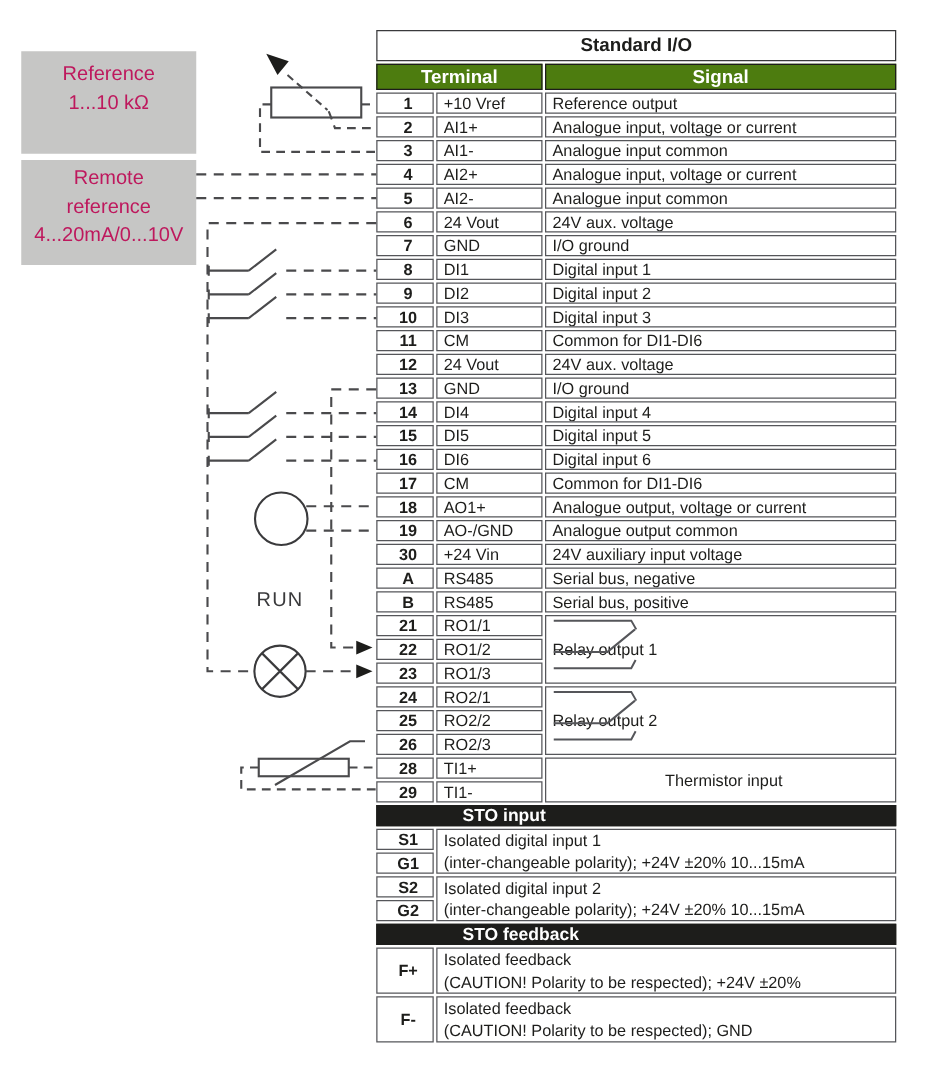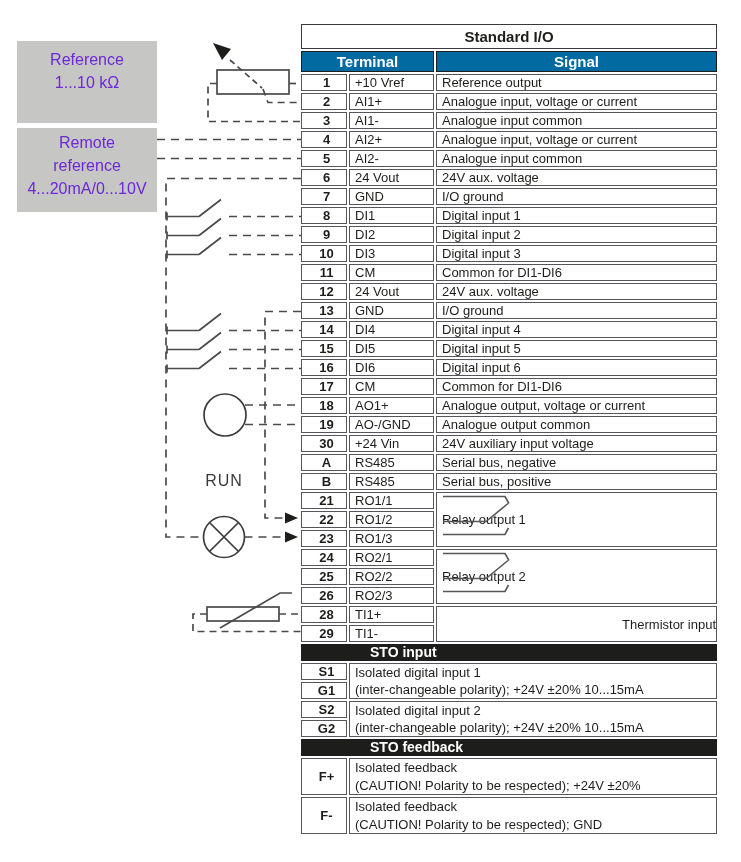--- a/index.html
+++ b/index.html
@@ -1,44 +1,44 @@
 <!DOCTYPE html>
 <html><head>
 <meta charset="utf-8">
 <style>
   html,body{margin:0;padding:0;background:#fff;}
   .stage{position:relative;width:741px;height:862px;background:#fff;overflow:hidden;
          font-family:"Liberation Sans",sans-serif;color:#1d1d1b;}
   
-  .labelbox{position:absolute;background:#c6c6c5;color:#6d28d9;text-align:center;
+  .labelbox{position:absolute;background:#c6c6c5;color:#be185d;text-align:center;
             font-size:16px;line-height:23px;}
   .labelbox div{white-space:nowrap;}
   #refpot-box{left:17px;top:41px;width:140px;height:82px;padding-top:7px;box-sizing:border-box;}
   #remote-box{left:17px;top:128px;width:140px;height:84px;padding-top:3px;box-sizing:border-box;}
   
   .diagtext{position:absolute;color:#3a3a3c;text-align:center;}
   #run-label{left:198px;top:472px;width:52px;font-size:16px;letter-spacing:1px;}
   #ma-label{left:207px;top:405px;width:36px;font-size:15px;}
   
   svg.overlay{position:absolute;left:0;top:0;z-index:5;pointer-events:none;}
   
   table.io{position:absolute;left:299px;top:22px;width:420px;z-index:1;
            border-collapse:separate;border-spacing:2px;table-layout:fixed;
            font-size:13px;color:#1d1d1b;}
   table.io td{border:1px solid #55565a;height:15px;line-height:15px;background:#fff;
               padding:0 0 0 5px;overflow:hidden;white-space:nowrap;vertical-align:middle;}
   td.num{background:#c6c6c5;font-weight:bold;text-align:center;padding:0;}
   tr.title td{font-weight:bold;font-size:15px;text-align:center;height:23px;line-height:23px;
               padding:0;border-color:#3a3a3c;margin-top:12px;}
-  tr.colhead td{background:#0369a1;color:#fff;font-weight:bold;font-size:15px;text-align:center;
+  tr.colhead td{background:#4d7c0f;color:#fff;font-weight:bold;font-size:15px;text-align:center;
                 height:19px;line-height:19px;padding:0;border-color:#1d1d1b;}
   tr.secthead td{background:#1d1d1b;color:#fff;font-weight:bold;font-size:14px;text-align:left;
                  padding-left:68px;border-color:#1d1d1b;}
   td.relaycell{vertical-align:top;padding:1px 0 0 88px;}
-  td.thermcell{text-align:right;padding:0;}
+  td.thermcell{text-align:center;padding:0;}
   td.stotext{padding-left:4px;}
   td.stotext div{height:17px;line-height:17px;white-space:nowrap;}
   td.fnum{height:35px;}
   td.ftext div{height:17.5px;line-height:17.5px;white-space:nowrap;}
 </style>
 </head>
 <body>
 
 <div class="stage">
 

